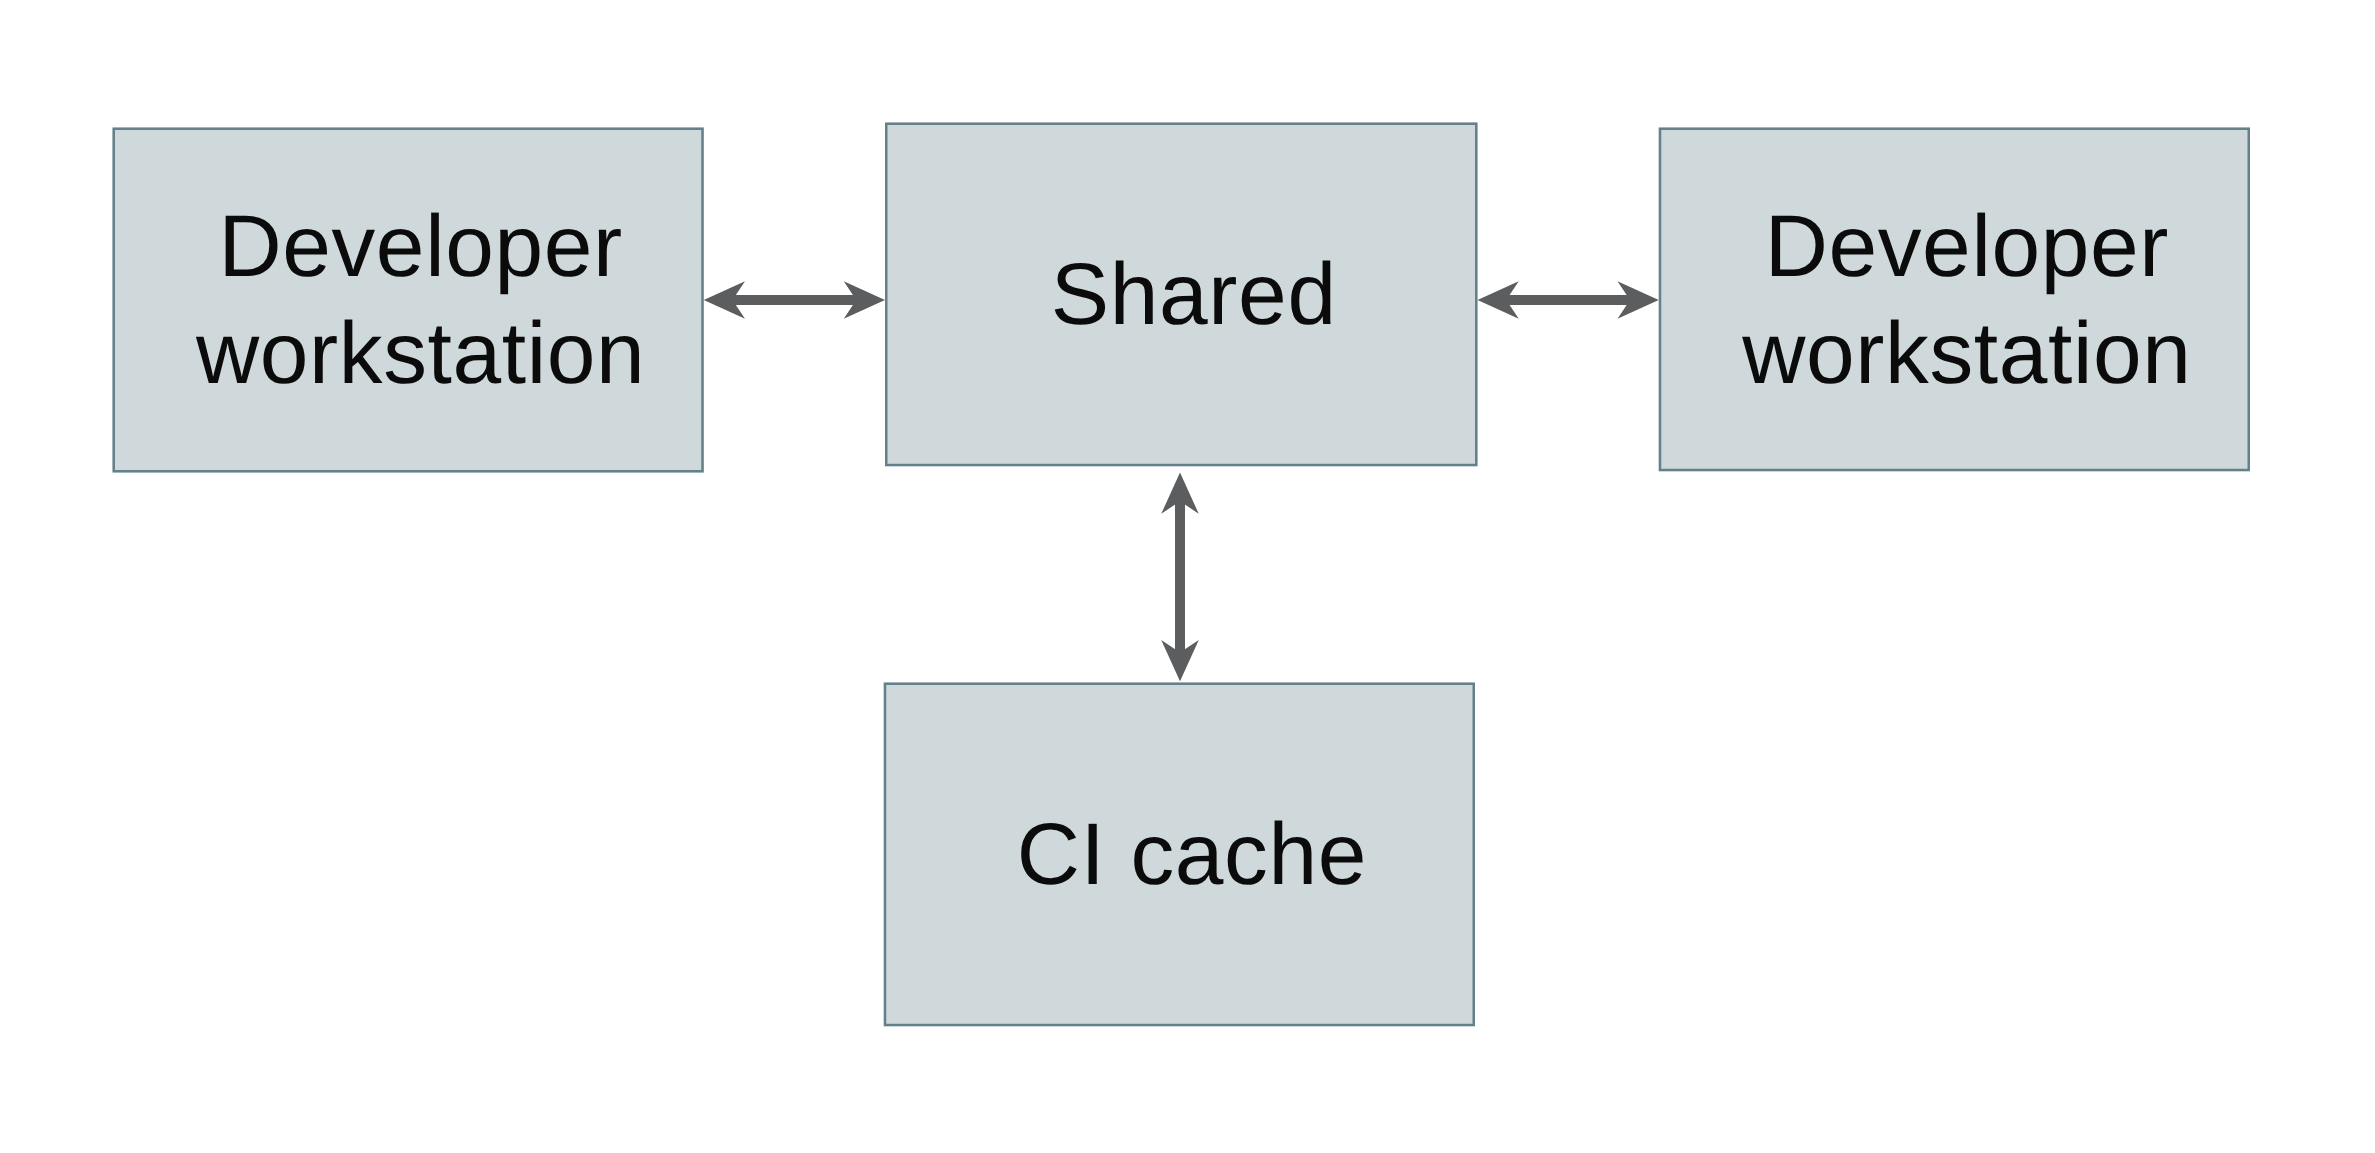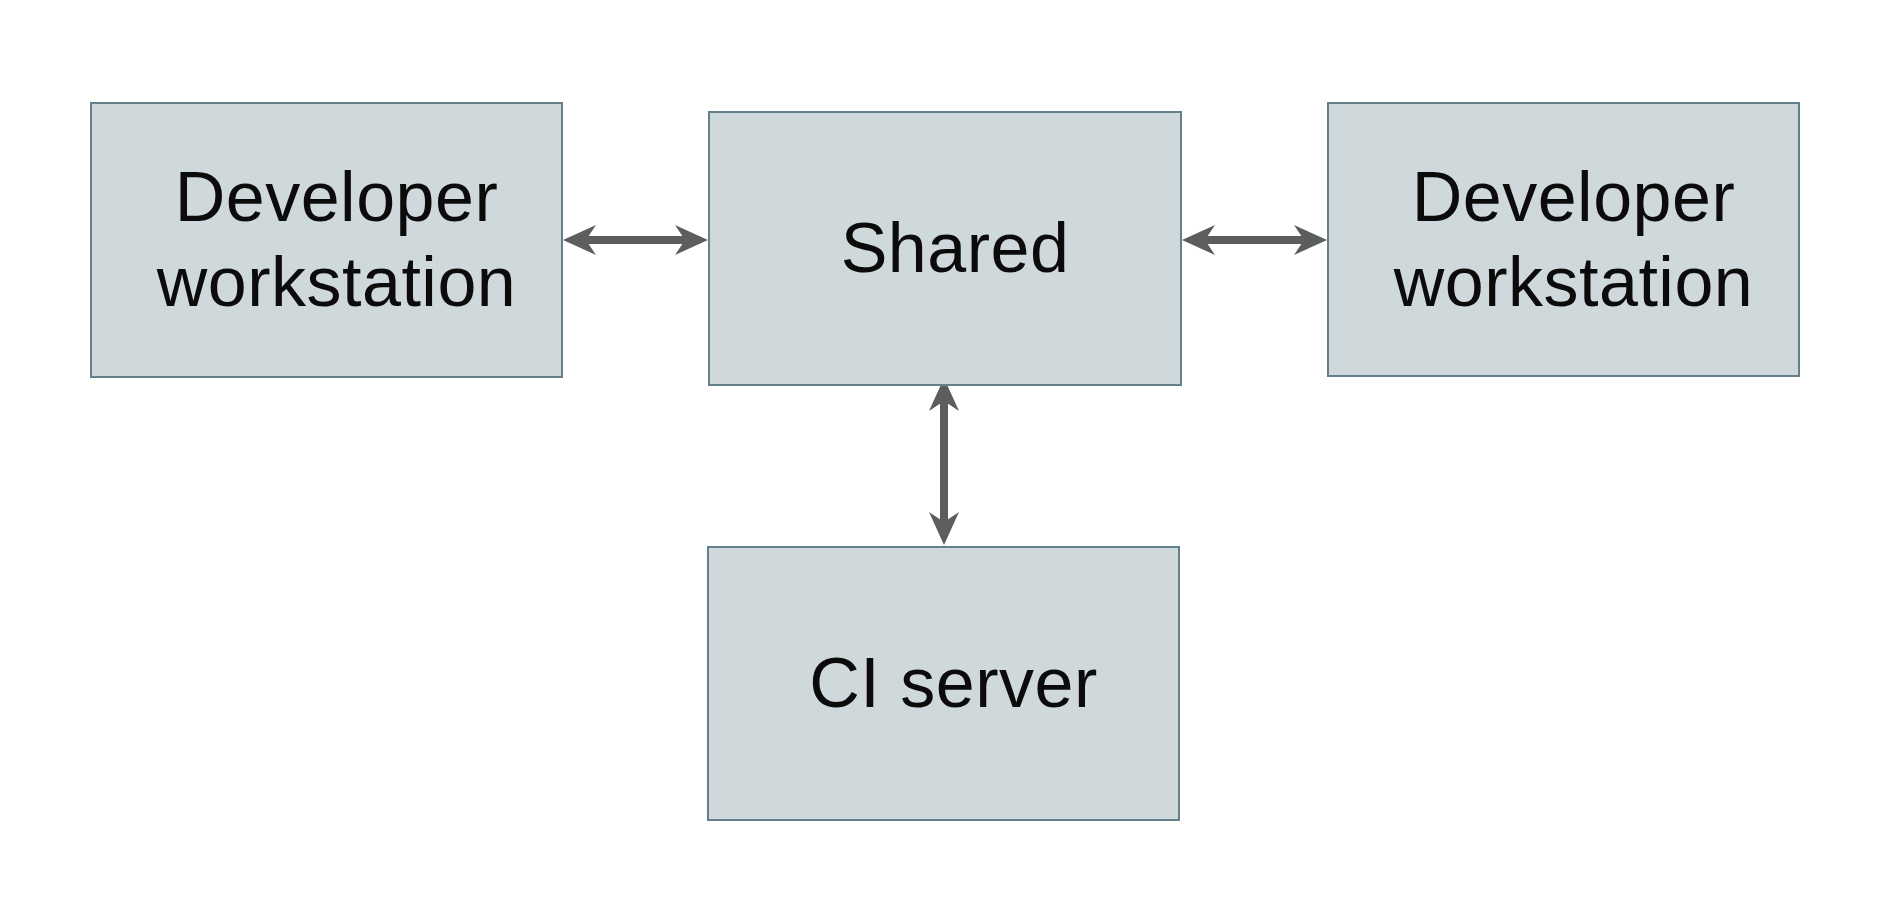--- a/index.html
+++ b/index.html
@@ -25,21 +25,21 @@
     align-items: center;
     justify-content: center;
     text-align: center;
     font-size: 70px;
     line-height: 1.21;
     color: var(--text, #0b0b0b);
     letter-spacing: 0.5px;
     padding-left: 20px;
   }
   #node-workstation-left  { left: 90px;   top: 102px; width: 473px; height: 276px; }
-  #node-shared-cache      { left: 708px;  top: 111px; width: 474px; height: 275px; }
+  #node-shared-cache      { left: 708px;  top: 98px; width: 474px; height: 275px; }
   #node-workstation-right { left: 1327px; top: 102px; width: 473px; height: 275px; }
   #node-ci-server         { left: 707px;  top: 546px; width: 473px; height: 275px; }
 
   .arrows-layer {
     position: absolute;
     left: 0; top: 0;
     width: 1900px;
     height: 922px;
     pointer-events: none;
   }
@@ -87,16 +87,16 @@
   <div class="node" id="node-shared-cache">
     <span>Shared</span>
   </div>
 
   <div class="node" id="node-workstation-right">
     <span>Developer</span>
     <span>workstation</span>
   </div>
 
   <div class="node" id="node-ci-server">
-    <span>CI server</span>
+    <span>CI cache</span>
   </div>
 
 </div>
 
 </body></html>

